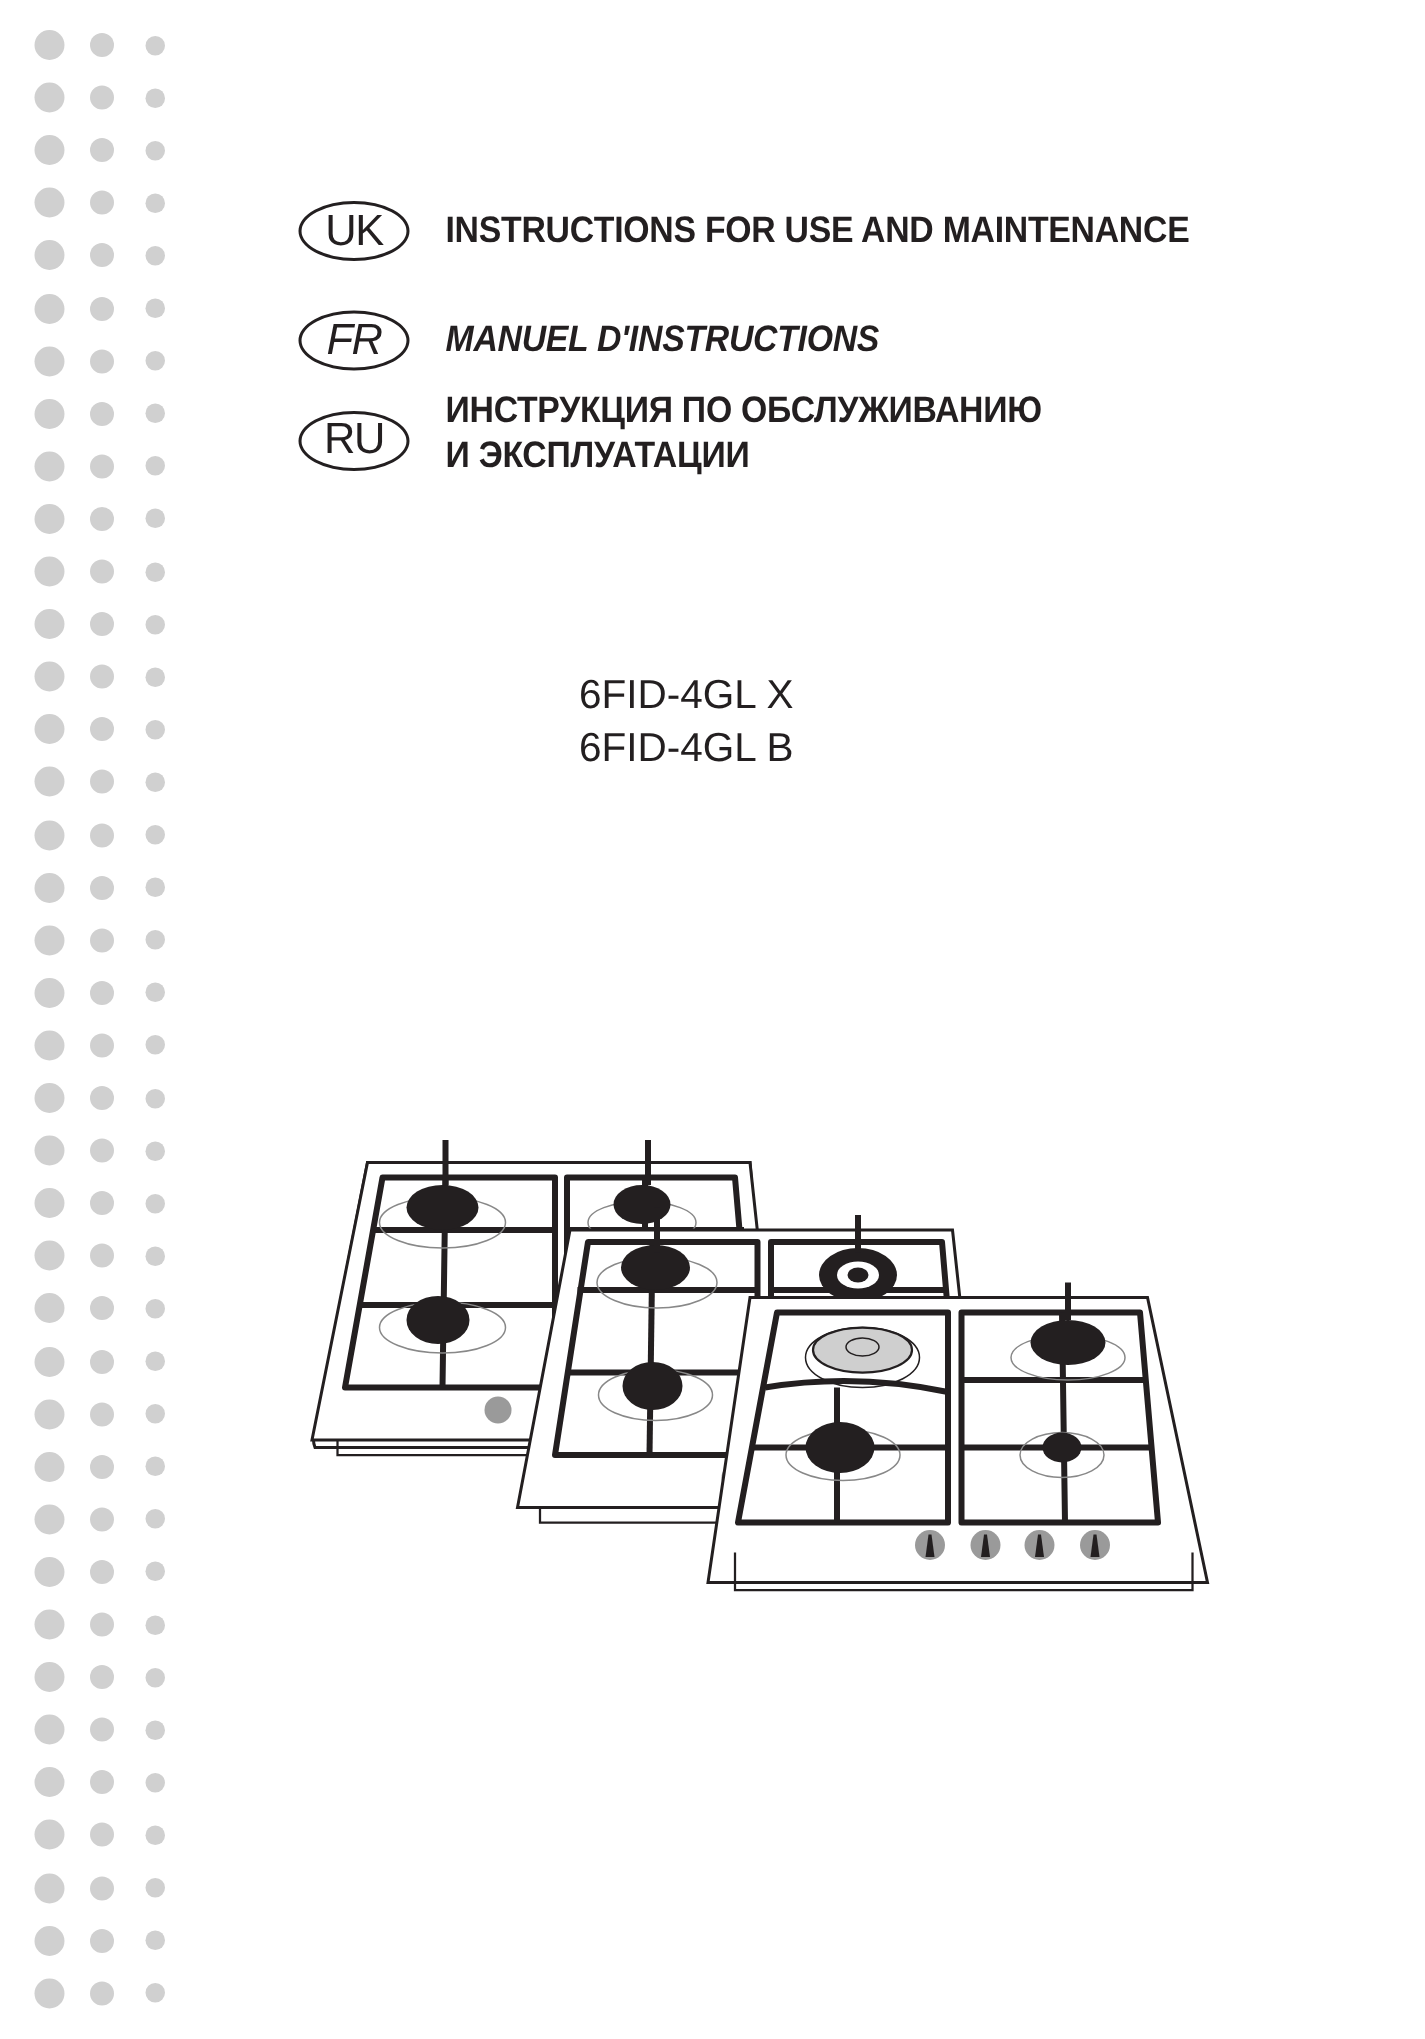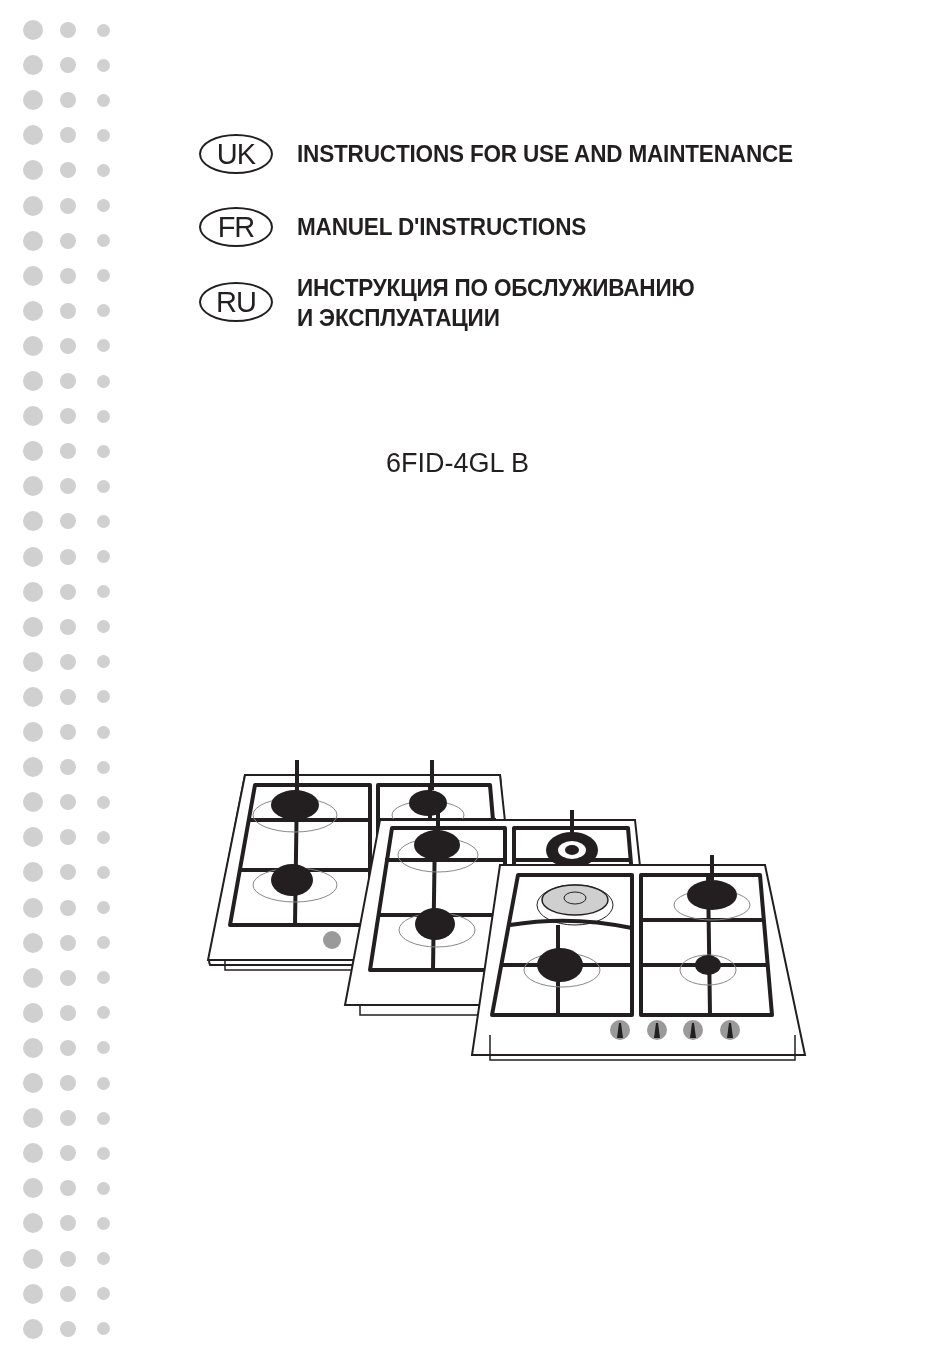--- a/index.html
+++ b/index.html
@@ -135,32 +135,33 @@
     <div class="dot" style="left: 23px; top: 1318.7px; height: 20px; width: 20px; background: rgb(208, 208, 208);"></div>
     <div class="dot" style="left: 60px; top: 1320.7px; height: 16px; width: 16px; background: rgb(208, 208, 208);"></div>
     <div class="dot" style="left: 96.5px; top: 1322.2px; height: 13px; width: 13px; background: rgb(208, 208, 208);"></div>
   </div>
 
 <div class="lang-row" style="top:134px;">
   <div class="lang-badge">UK</div>
   <div class="lang-title" style="margin-top:5px;">INSTRUCTIONS FOR USE AND MAINTENANCE</div>
 </div>
 
-<div class="lang-row" style="top:207px;">
+<div class="lang-row" style="top:207px;font-style:italic;">
   <div class="lang-badge">FR</div>
   <div class="lang-title" style="margin-top:5px;">MANUEL D'INSTRUCTIONS</div>
 </div>
 
-<div class="lang-row" style="top:282px;">
+<div class="lang-row" style="top:268px;align-items:center;">
   <div class="lang-badge">RU</div>
   <div class="lang-title" style="margin-top:-9px;">ИНСТРУКЦИЯ ПО ОБСЛУЖИВАНИЮ
 И ЭКСПЛУАТАЦИИ</div>
 </div>
 
 <div class="models">
+  <div class="model">6FID-4GL X</div>
   <div class="model">6FID-4GL B</div>
 </div>
 
 <svg class="hob-illustration" viewBox="0 0 620 310" xmlns="http://www.w3.org/2000/svg">
 
   <g>
     <path d="M45,15 L300,15 L315,205 L25,205 L10,205 Q8,200 10,195 Z" fill="#fff" stroke="#231f20" stroke-width="2"></path>
     <path d="M45,15 L300,15 L320,200 L25,200 L8,200 Z" fill="#fff" stroke="#231f20" stroke-width="2"></path>
     <path d="M25,200 L25,210 L315,210" fill="none" stroke="#231f20" stroke-width="1.5"></path>
 

